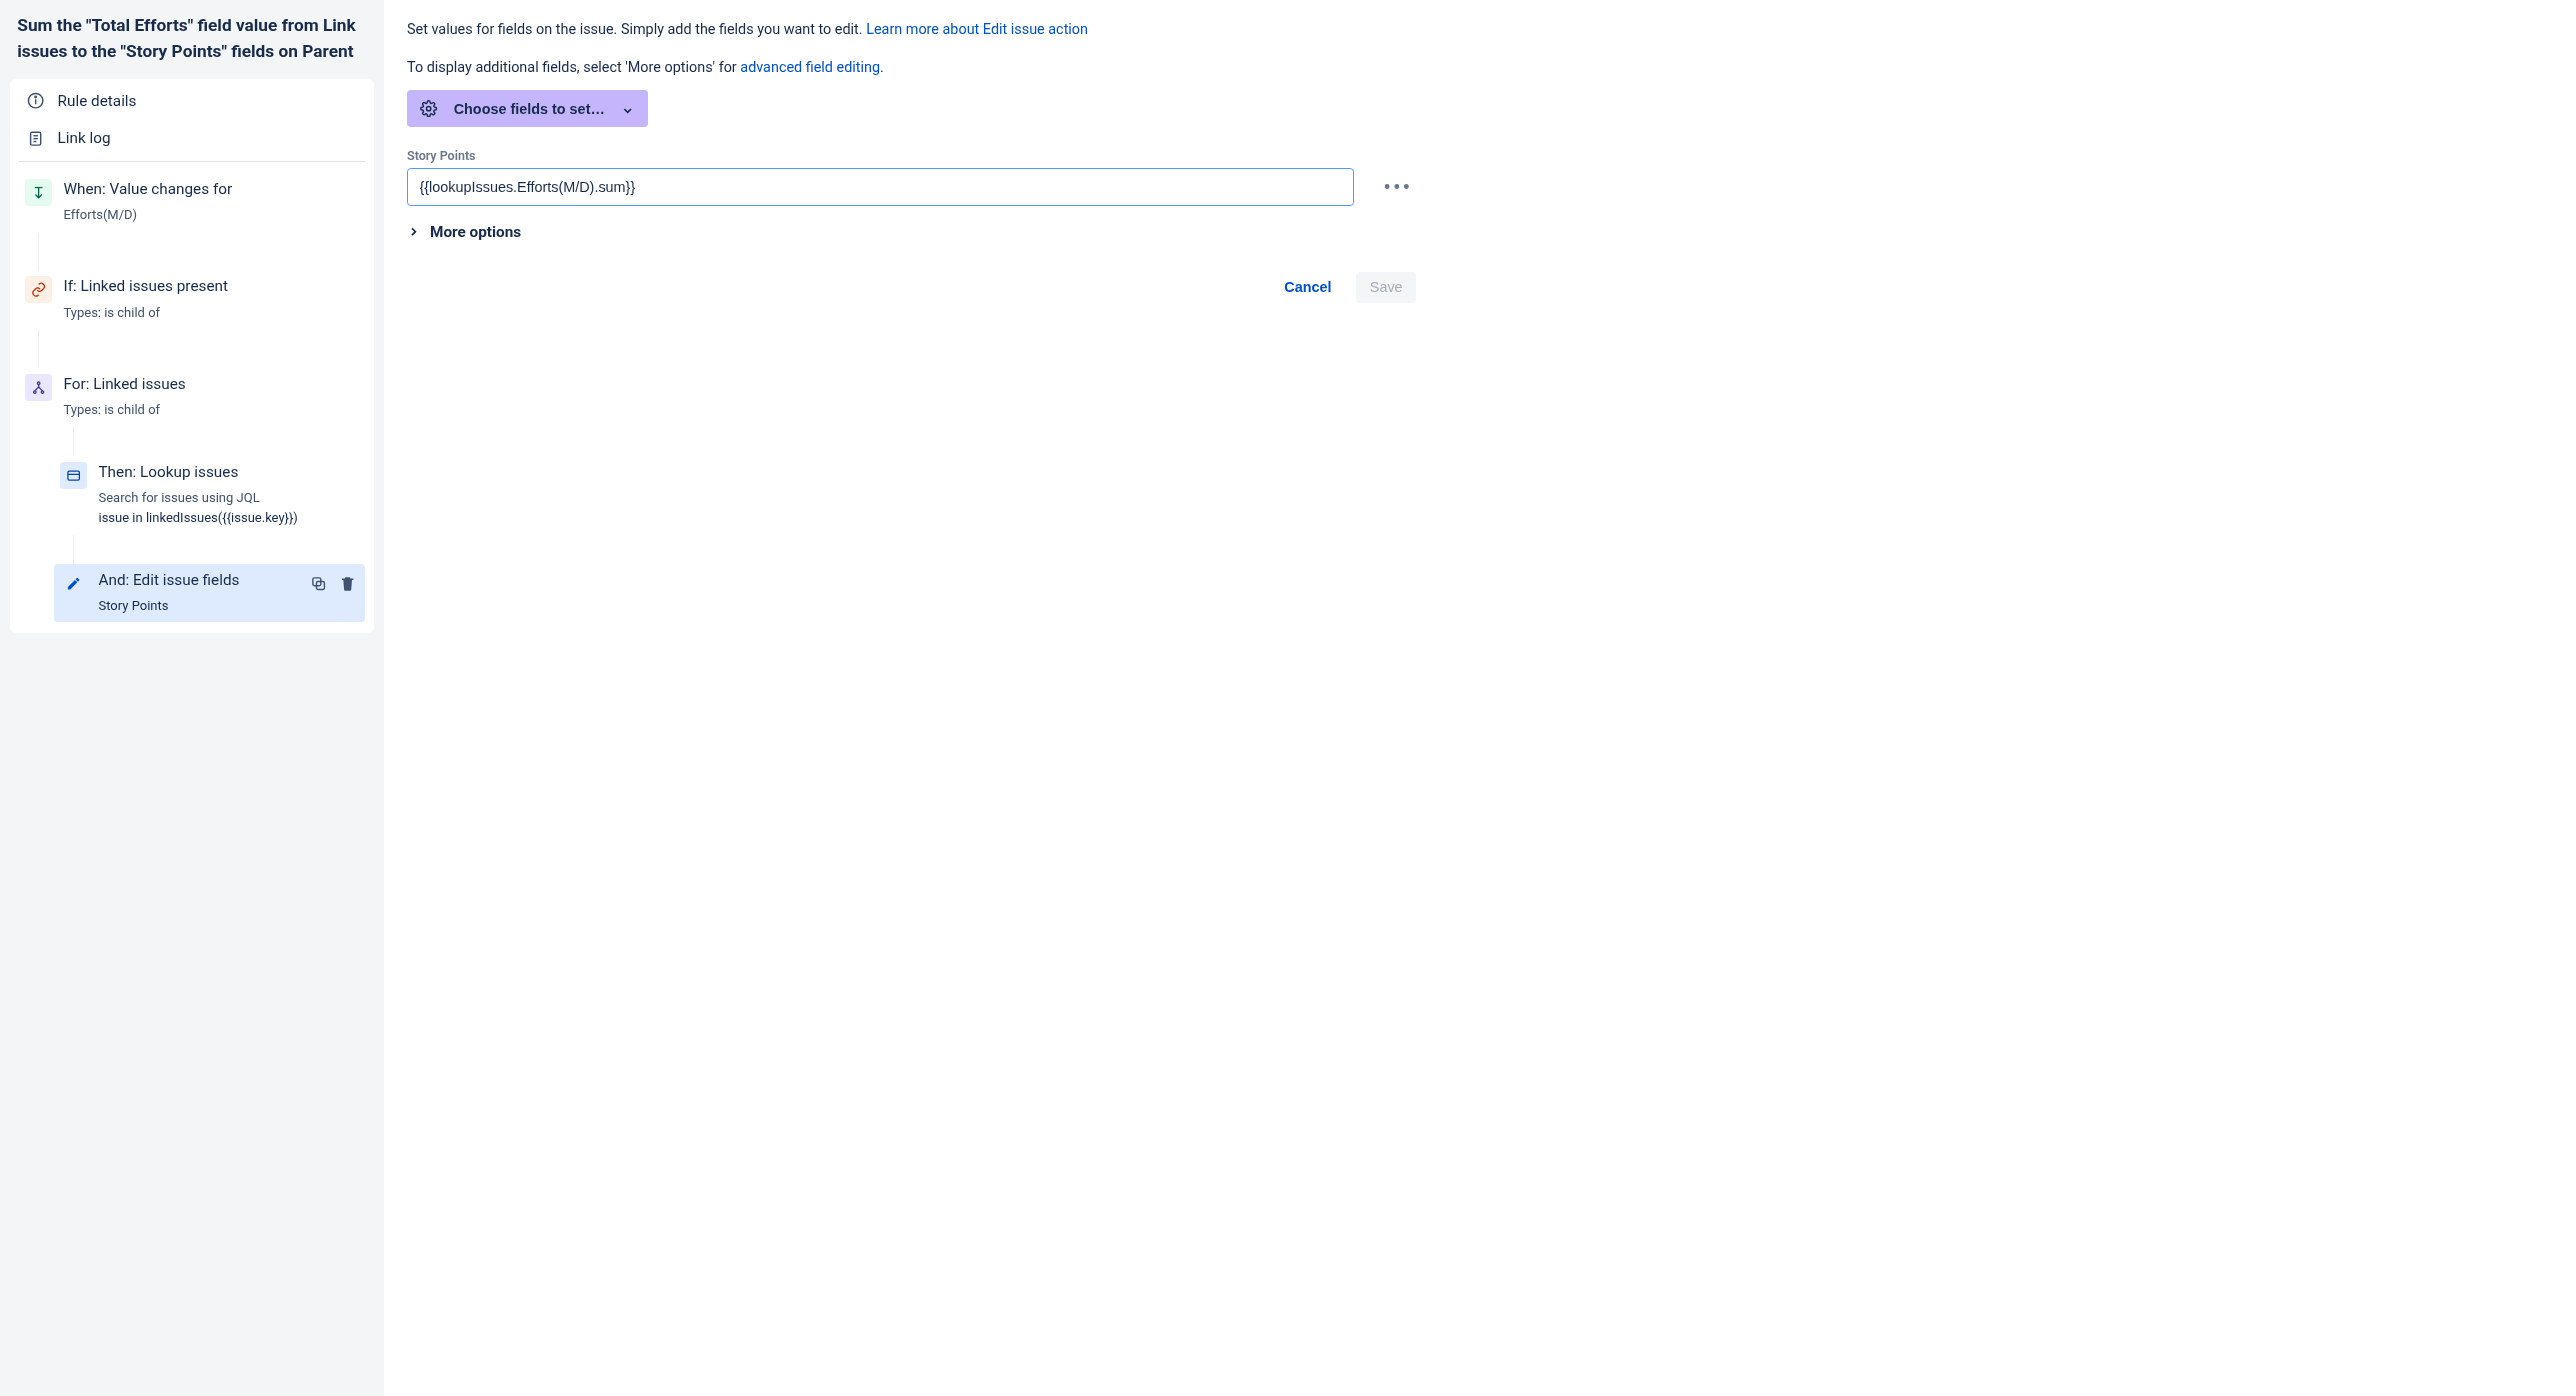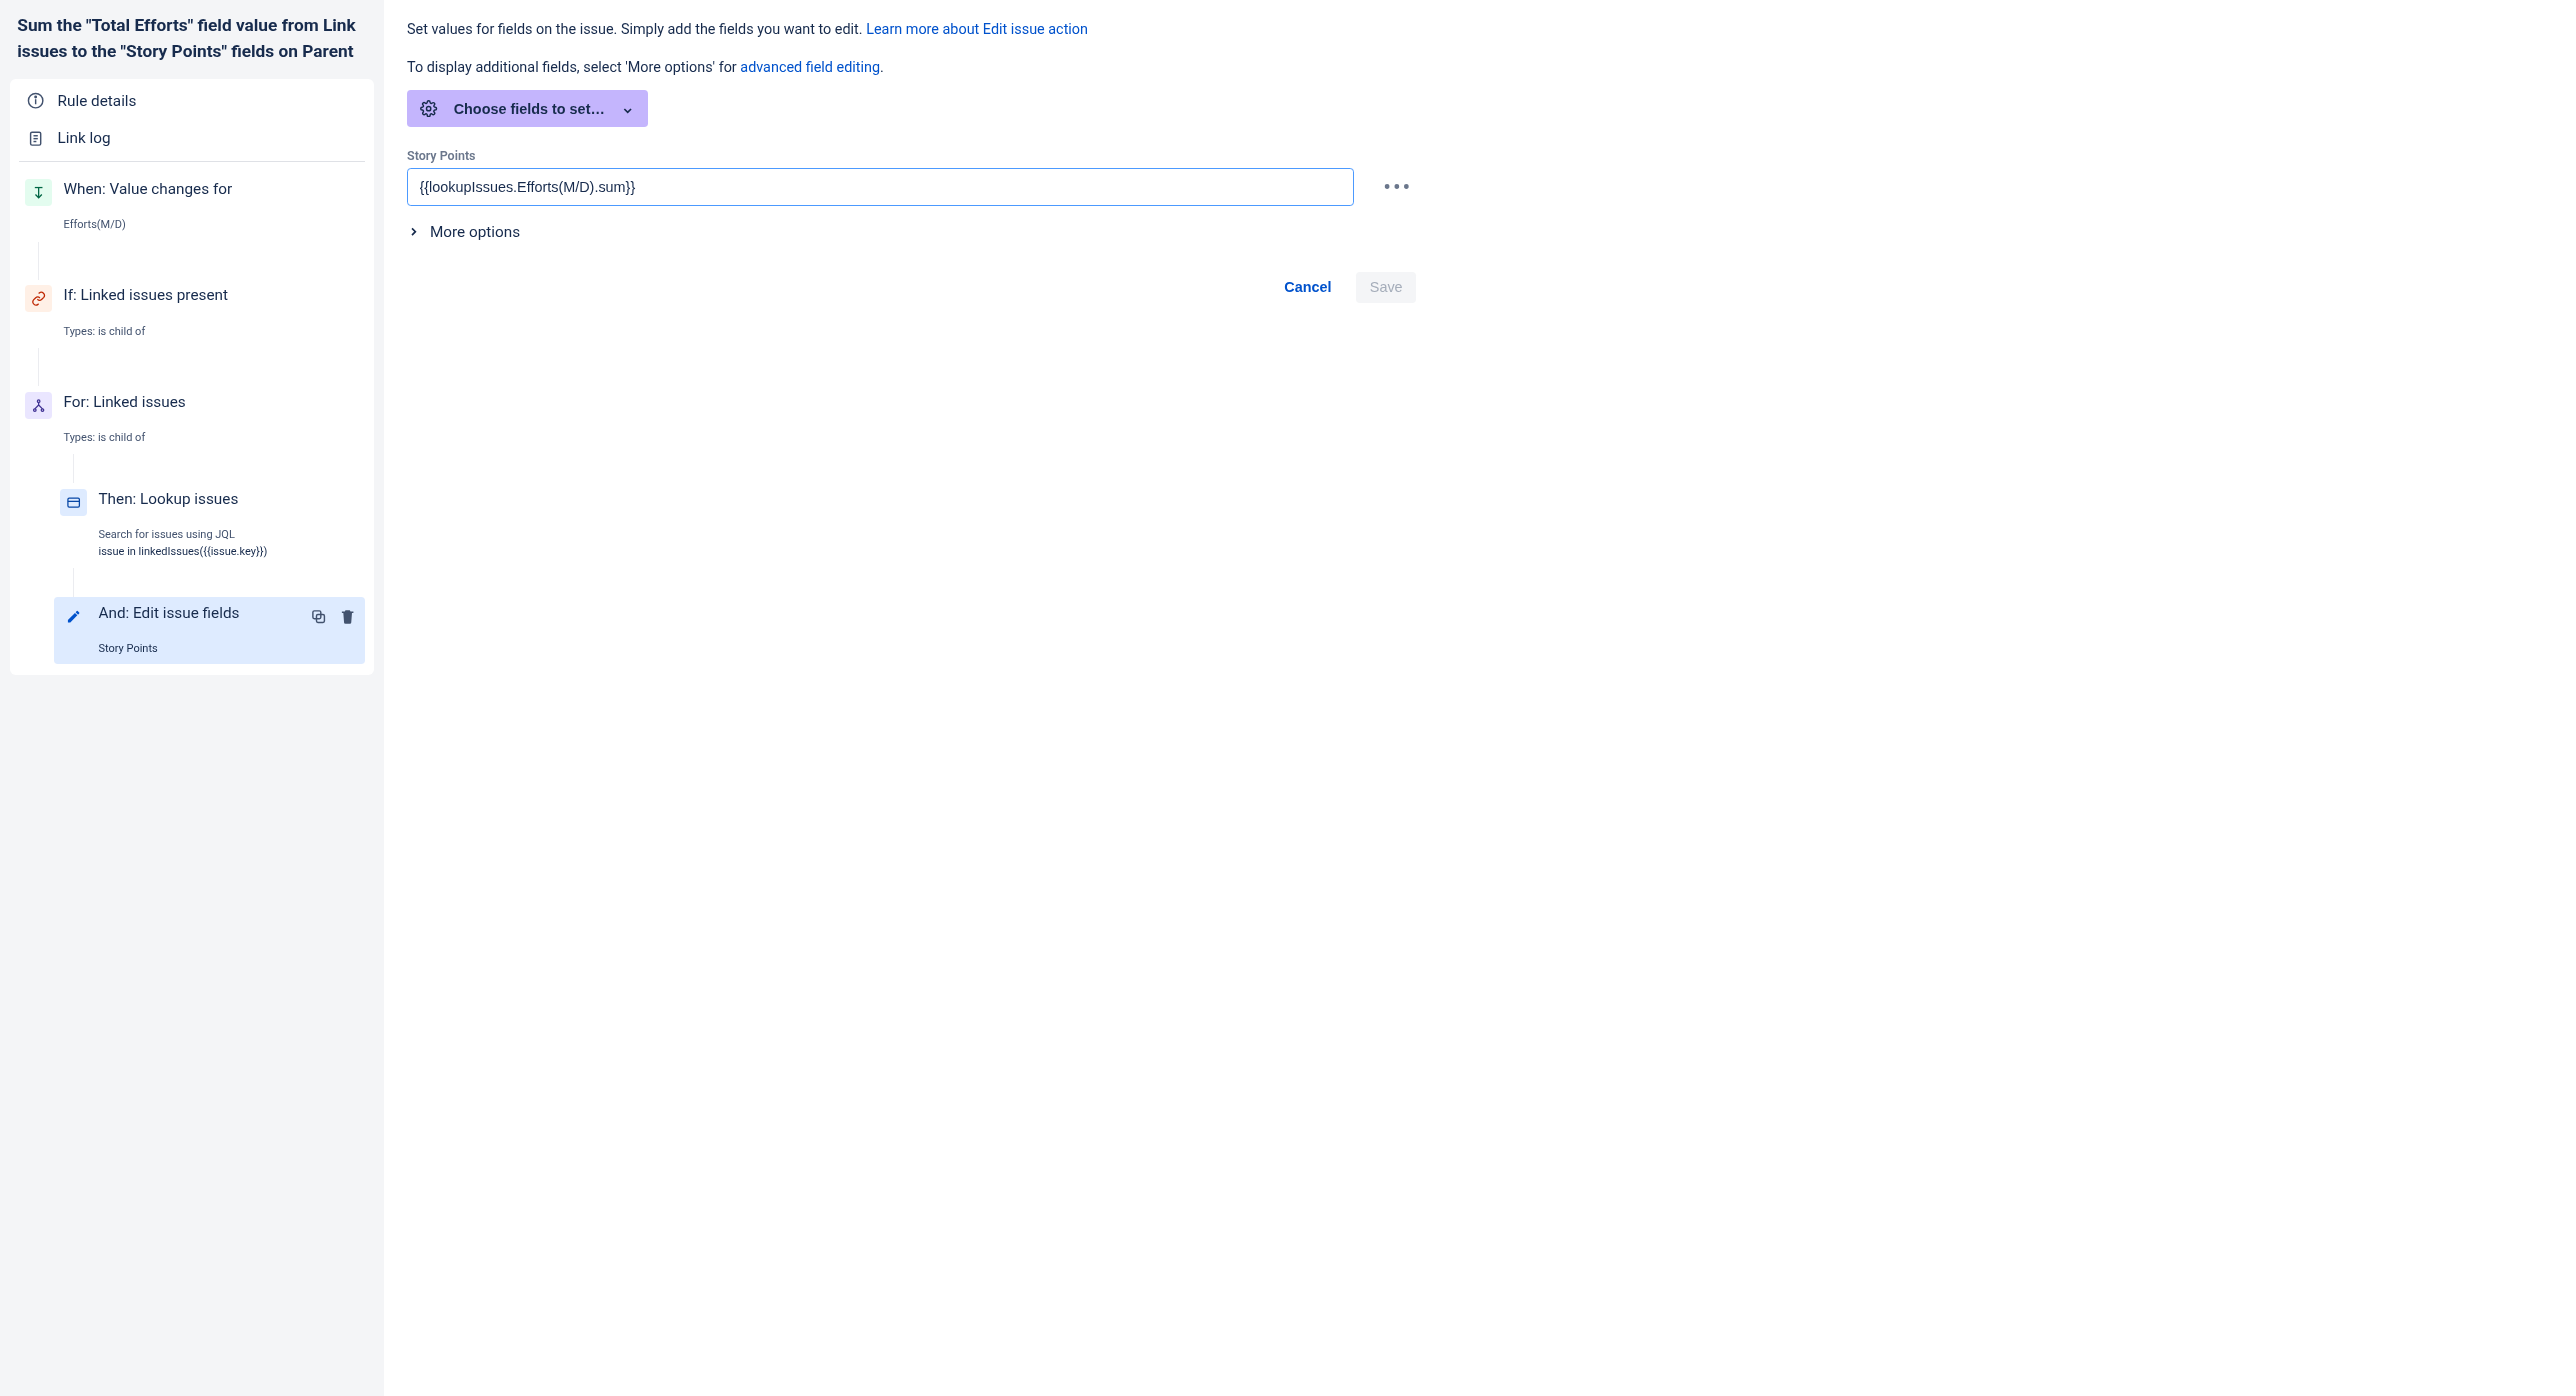--- a/index.html
+++ b/index.html
@@ -97,24 +97,24 @@
   .step-icon.purple { background: var(--icon-purple-bg); color:#403294; }
   .step-icon.bluep  { background: var(--icon-blue-pale-bg); color:#0747A6; }
   .step-icon.blue   { background: var(--icon-blue-pale-bg); color:#0052CC; }
   .step-body { flex: 1; min-width: 0; }
   .step-title {
     font-size: 15.3px;
     color: var(--text-dark);
     line-height: 1.4;
   }
   .step-sub {
-    font-size: 11px;
+    font-size: 13px;
     color: var(--text-subtle);
     line-height: 1.5;
-    margin-top: 17px;
+    margin-top: 5px;
   }
   .step-sub .bold { font-weight: 400; color: var(--text-dark); }
   .nested {
     margin-left: 35px;
   }
   .step-actions {
     display: flex; gap: 5.8px; align-items: center;
     padding-top: 1.9px;
   }
   .icon-btn {
@@ -191,21 +191,21 @@
   .kebab {
     color: #6B778C;
     font-size: 23px;
     letter-spacing: 1.9px;
     cursor: pointer;
     padding: 0 3.8px;
     line-height: 1;
   }
   .more-options {
     display: inline-flex; align-items: center; gap: 9.6px;
-    font-size: 15.3px; font-weight: 400;
+    font-size: 15.3px; font-weight: 700;
     cursor: pointer;
     margin-bottom: 23px;
   }
   .footer-actions {
     display: flex; justify-content: flex-end; gap: 13.4px;
     margin-top: 7.7px;
   }
   .btn-link {
     background: none; border: none;
     color: var(--link-blue);

